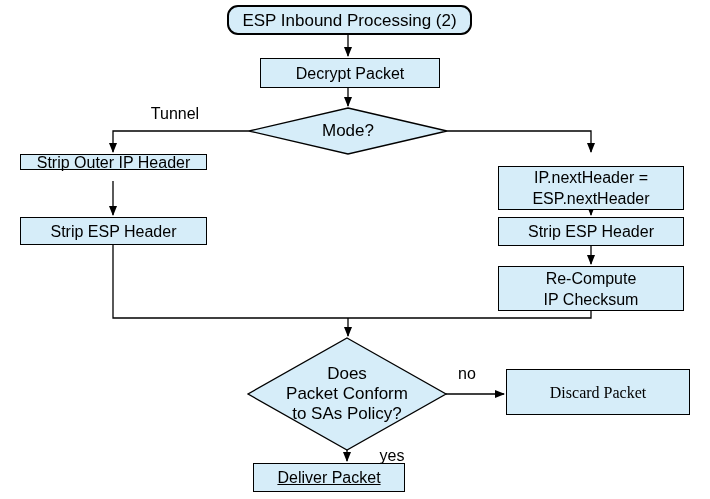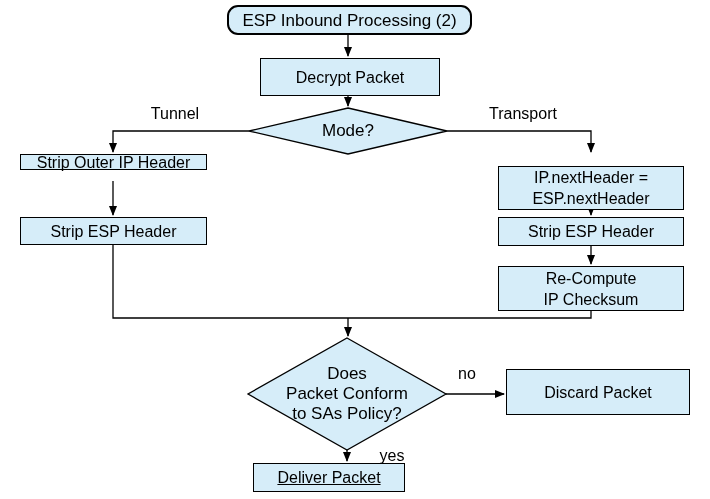--- a/index.html
+++ b/index.html
@@ -78,21 +78,21 @@
     <path class="edge" d="M591 198 V215" marker-end="url(#arrow)"></path>
     <path class="edge" d="M591 246 V264" marker-end="url(#arrow)"></path>
     <path class="edge" d="M113 245 V318 H591 V311"></path>
     <path class="edge" d="M348 318 V336" marker-end="url(#arrow)"></path>
     <path class="edge" d="M446 394 H504" marker-end="url(#arrow)"></path>
     <path class="edge" d="M347 450 V461" marker-end="url(#arrow)"></path>
   </svg>
 
   <div class="node terminator" style="left:227px;top:5px;width:245px;height:30px;">ESP Inbound Processing (2)</div>
 
-  <div class="node" style="left:260px;top:58px;width:180px;height:38px;">Decrypt Packet</div>
+  <div class="node" style="left:260px;top:58px;width:180px;height:30px;">Decrypt Packet</div>
 
   <div class="diamond-label" style="left:249px;top:108px;width:198px;height:46px;">Mode?</div>
 
   <div class="node" style="left:20px;top:154px;width:187px;height:16px;">Strip Outer IP Header</div>
 
   <div class="node" style="left:20px;top:217px;width:187px;height:28px;">Strip ESP Header</div>
 
   <div class="node multiline" style="left:498px;top:154px;width:186px;height:44px;margin-top:12px;">
     <div>
       <span>IP.nextHeader =</span>
@@ -108,25 +108,24 @@
       <span>IP Checksum</span>
     </div>
   </div>
 
   <div class="diamond-label" style="left:248px;top:338px;width:198px;height:112px;">
     <span>Does</span>
     <span>Packet Conform</span>
     <span>to SAs Policy?</span>
   </div>
 
-  <div class="node" style="left:506px;top:369px;width:184px;height:46px;">Discard Packet</div>
+  <div class="node" style="left:506px;top:369px;width:184px;height:46px;font-family:Liberation Serif, serif;">Discard Packet</div>
 
   <div class="node" style="left:253px;top:463px;width:152px;height:29px;text-decoration:underline;">Deliver Packet</div>
 
   <div class="edge-label" style="left:138px;top:105px;width:74px;">Tunnel</div>
 
-  <div class="edge-label" style="left:483px;top:105px;width:80px;">Transport</div>
 
   <div class="edge-label" style="left:450px;top:365px;width:34px;">no</div>
 
   <div class="edge-label" style="left:370px;top:437px;width:44px;margin-top:10px;">yes</div>
 
 </div>
 
 </body></html>

